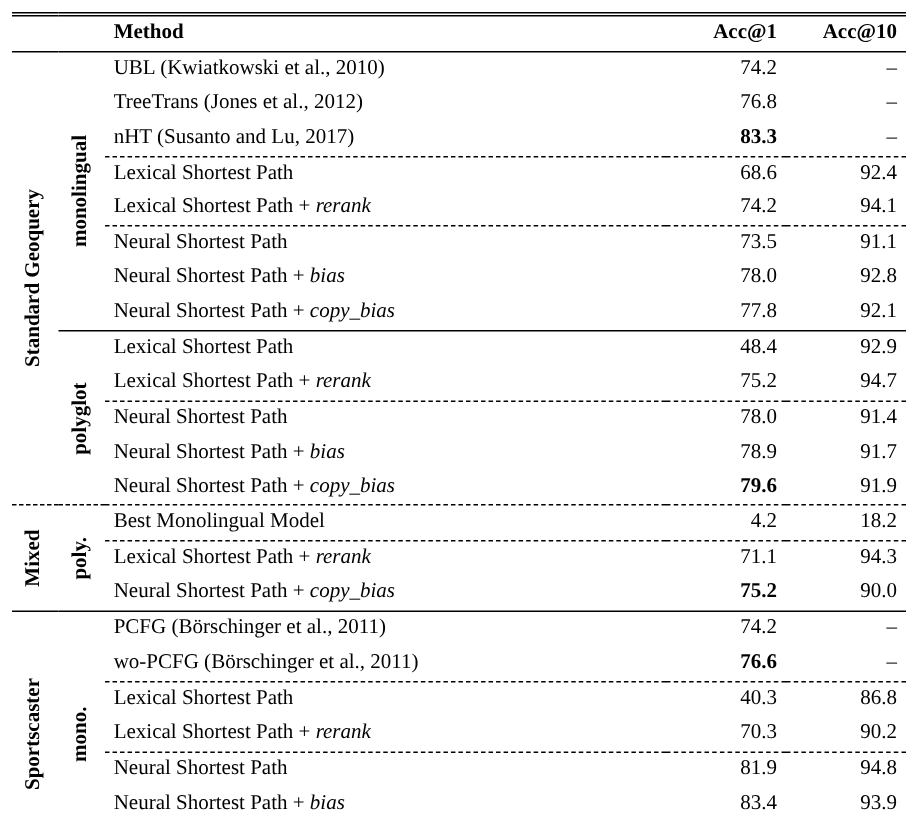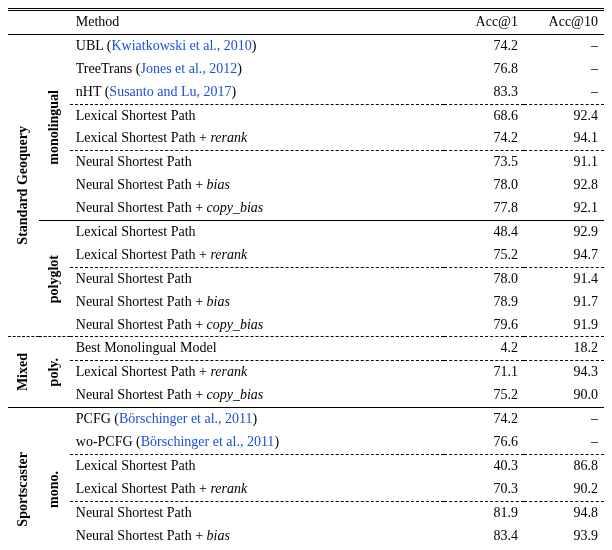--- a/index.html
+++ b/index.html
@@ -33,28 +33,28 @@
     text-align: center;
     white-space: nowrap;
   }
   .vtext-norm {
     writing-mode: vertical-rl;
     transform: rotate(180deg);
     font-weight: bold;
     text-align: center;
     white-space: nowrap;
   }
-  .cite { color: #1d4ed8; }
-  .b { font-weight: normal; }
+  .cite { color: #000000; }
+  .b { font-weight: bold; }
   .i { font-style: italic; }
   .double-top { border-top: 3px double #000; }
   .solid-top  { border-top: 1px solid #000; }
   .dash-top   { border-top: 1.2px dashed #000; }
   .solid-bot  { border-bottom: 1px solid #000; }
-  .header th { font-weight: normal; }
+  .header th { font-weight: bold; }
   .num { text-align: right; }
 </style>
 </head>
 <body>
 
 <table>
   <colgroup>
     <col class="col-dataset">
       <col class="col-setting">
       <col class="col-method">

